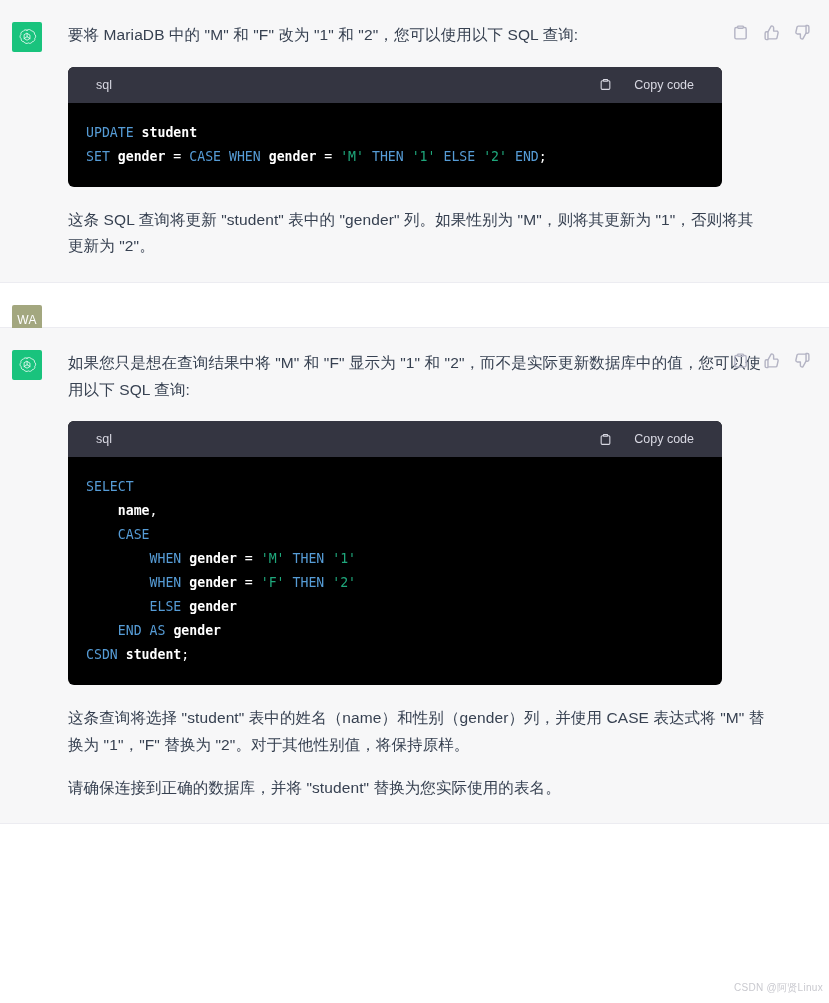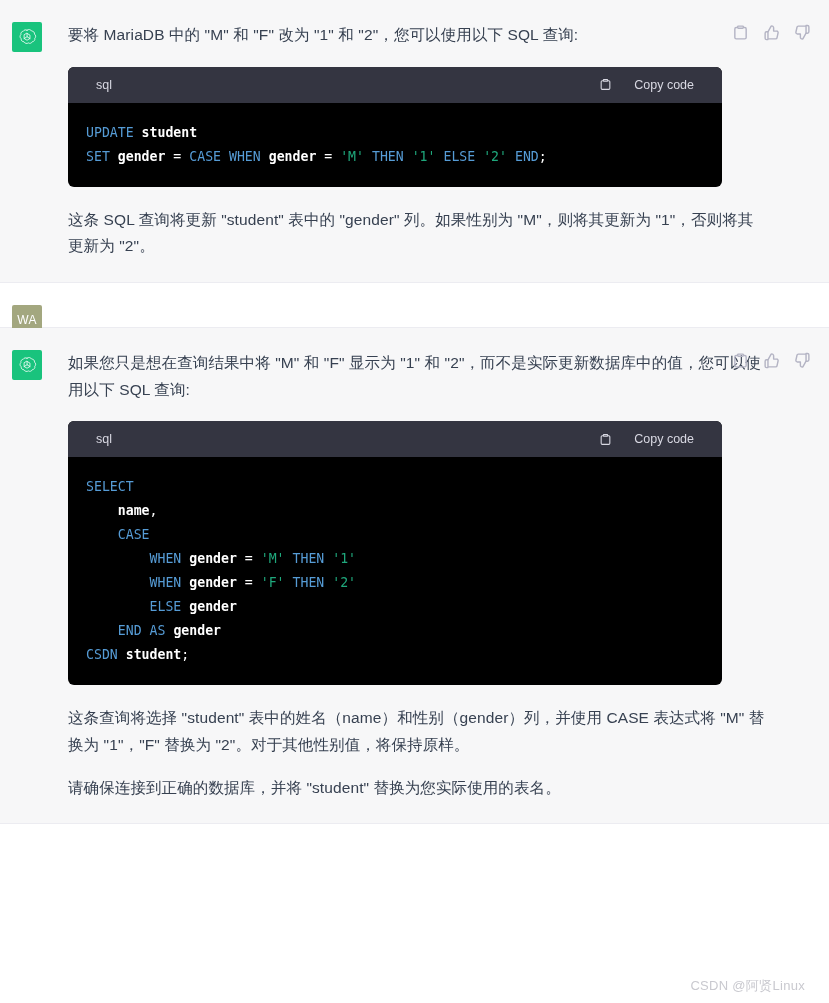--- a/index.html
+++ b/index.html
@@ -115,23 +115,23 @@
     white-space: pre;
     overflow: hidden;
   }
   .kw  { color: #569cd6; }
   .str { color: #1fa87c; }
   .id  { color: #ffffff; font-weight: bold; }
   .pn  { color: #ffffff; }
 
   .watermark {
     position: absolute;
-    right: 24px;
+    right: 6px;
     bottom: 8px;
-    font-size: 13px;
+    font-size: 10px;
     color: #c9c9cf;
     letter-spacing: 0.3px;
     pointer-events: none;
   }
 </style>
 </head>
 <body>
 
 <div class="chat">
 

